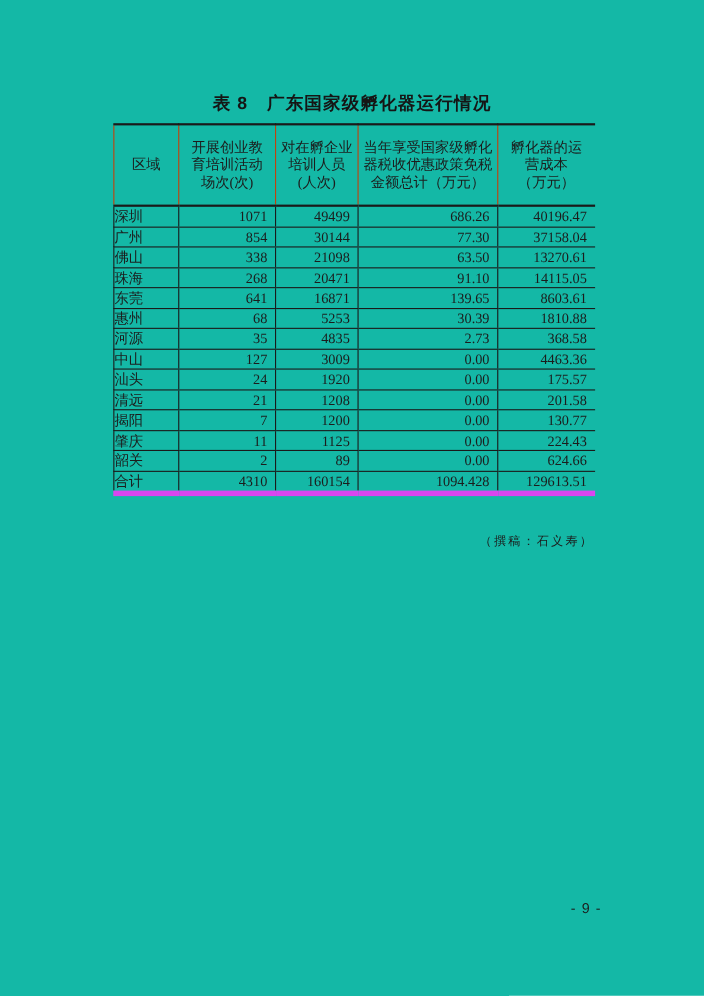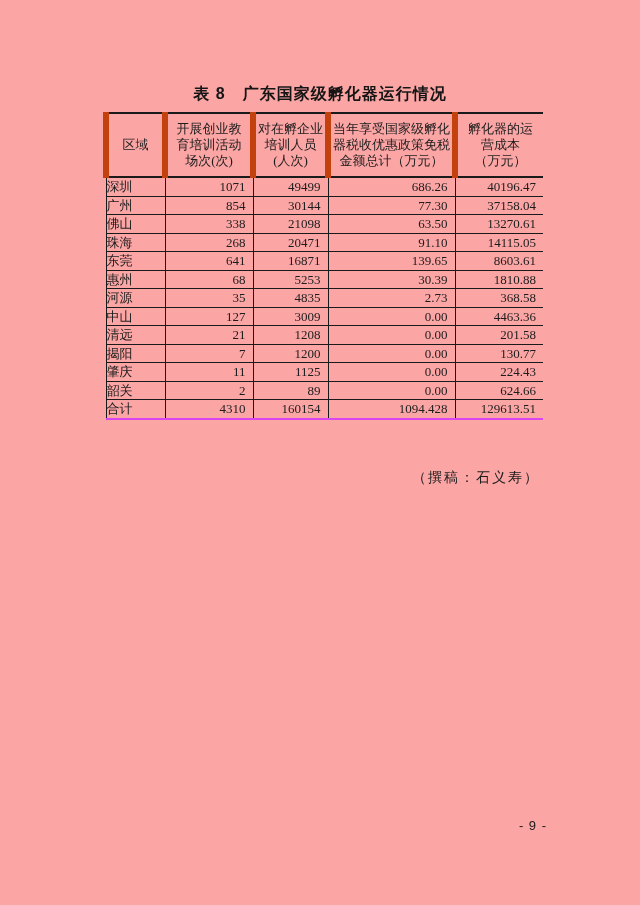--- a/index.html
+++ b/index.html
@@ -11,21 +11,21 @@
     height: 905px;
     position: relative;
     background: #ffffff;
     font-family: "Liberation Serif", "DejaVu Serif", serif;
     color: #1c1c1c;
     overflow: hidden;
   }
   .page {
     position: absolute;
     inset: 0;
-    background: #fca5a5;
+    background: #14b8a6;
   }
   .doc-title {
     position: absolute;
     top: 84px;
     left: 0;
     width: 100%;
     text-align: center;
     font-size: 16px;
     font-weight: bold;
     letter-spacing: 1px;
@@ -42,28 +42,28 @@
     border-top: 2px solid #1a1a1a;
     font-size: 13px;
     color: #1c1c1c;
   }
   .doc-table col.c0 { width: 59px; }
   .doc-table col.c1 { width: 88px; }
   .doc-table col.c2 { width: 75px; }
   .doc-table col.c3 { width: 127px; }
   .doc-table col.c4 { width: 88px; }
   .doc-table th {
-    border-left: 6px solid #c2410c;
+    border-left: 1px solid #c2410c;
     border-bottom: 2px solid #1a1a1a;
     font-weight: normal;
     text-align: center;
     vertical-align: middle;
     white-space: pre-line;
     line-height: 16px;
-    padding: 7px 1px;
+    padding: 12px 1px;
     height: 48px;
     font-size: 13px;
     margin-top: 40px;
   }
   .doc-table td {
     border-left: 1px solid #1a1a1a;
     border-bottom: 1px solid #1a1a1a;
     height: 17.5px;
     line-height: 17px;
     padding: 0;
@@ -71,29 +71,29 @@
     overflow: hidden;
   }
   .doc-table td.region {
     text-align: left;
   }
   .doc-table td.num {
     text-align: right;
     padding-right: 7px;
   }
   .doc-table tbody tr:last-child td {
-    border-bottom: 2px solid #d946ef;
+    border-bottom: 5px solid #d946ef;
   }
   .attribution {
     position: absolute;
-    top: 469px;
+    top: 484px;
     left: 103px;
     width: 437px;
     text-align: right;
-    font-size: 14px;
+    font-size: 11px;
     letter-spacing: 2px;
     color: #1c1c1c;
   }
   .page-number {
     position: absolute;
     top: 818px;
     right: 93px;
     font-size: 13px;
     letter-spacing: 1px;
     font-family: "Liberation Sans", "DejaVu Sans", sans-serif;
@@ -183,20 +183,27 @@
           <td class="num">368.58</td>
         </tr>
         <tr>
           <td class="region">中山</td>
           <td class="num">127</td>
           <td class="num">3009</td>
           <td class="num">0.00</td>
           <td class="num">4463.36</td>
         </tr>
         <tr>
+          <td class="region">汕头</td>
+          <td class="num">24</td>
+          <td class="num">1920</td>
+          <td class="num">0.00</td>
+          <td class="num">175.57</td>
+        </tr>
+        <tr>
           <td class="region">清远</td>
           <td class="num">21</td>
           <td class="num">1208</td>
           <td class="num">0.00</td>
           <td class="num">201.58</td>
         </tr>
         <tr>
           <td class="region">揭阳</td>
           <td class="num">7</td>
           <td class="num">1200</td>

